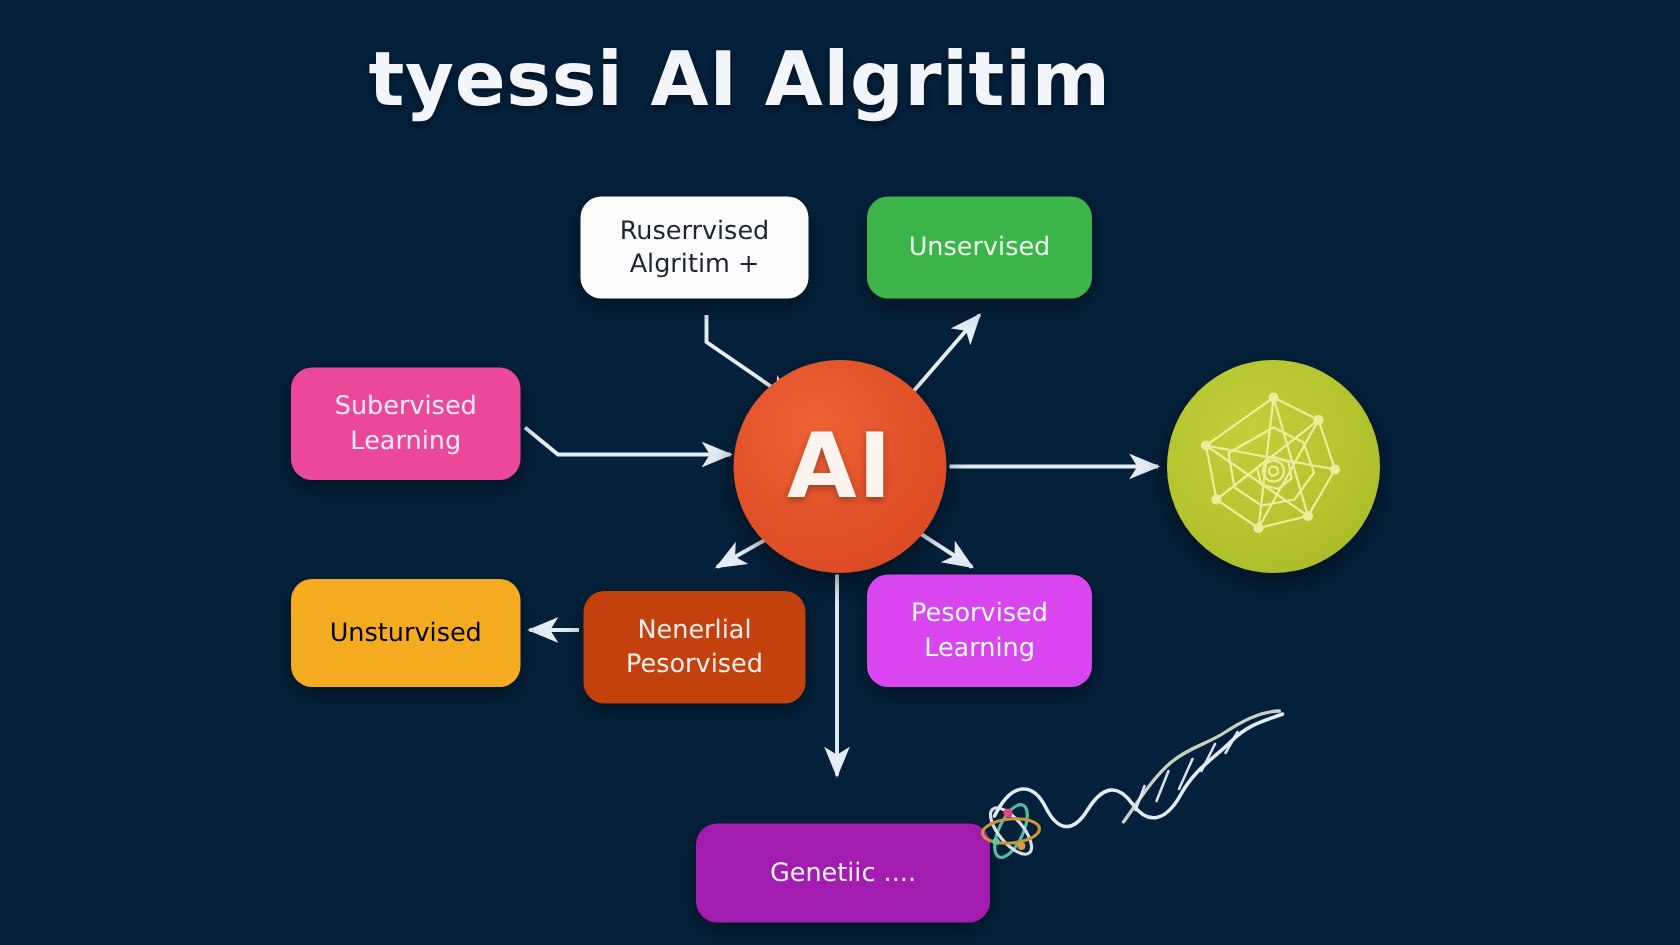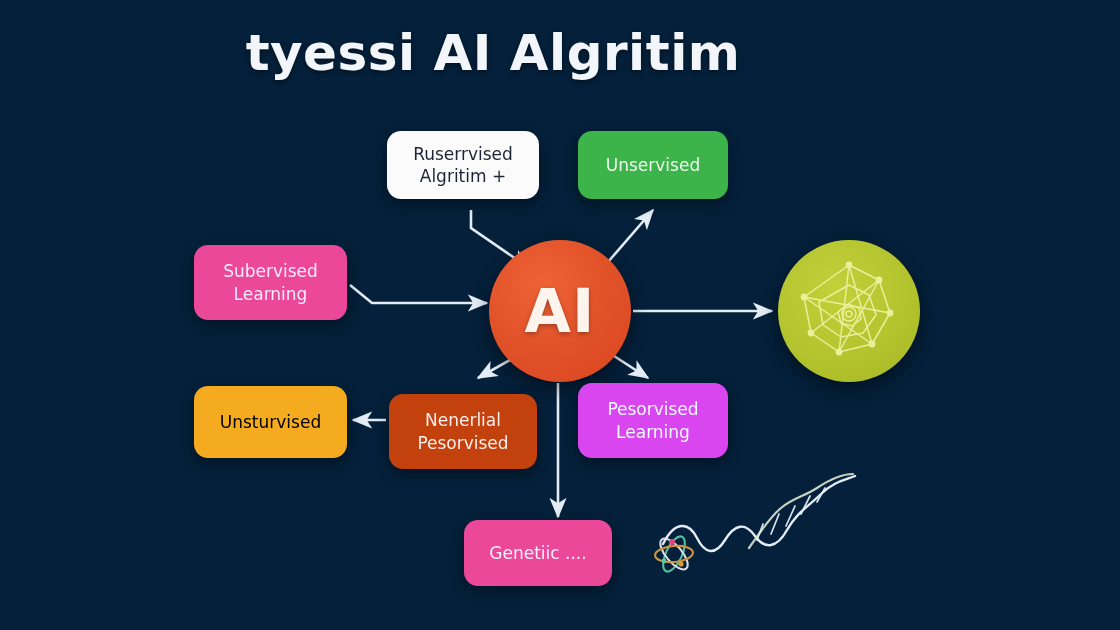--- a/index.html
+++ b/index.html
@@ -208,21 +208,21 @@
       <span>Nenerlial</span><br><span>Pesorvised</span>
     </span>
   </div>
 
   <div class="node" id="node-5" style="left: 578px; top: 383px; width: 150px; height: 75px; background: #d946ef; color: rgb(233, 251, 255);">
     <span>
       <span>Pesorvised</span><br><span>Learning</span>
     </span>
   </div>
 
-  <div class="node" id="node-6" style="left: 464px; top: 520px; width: 148px; height: 66px; background: #ec4899; color: rgb(242, 242, 253);">
+  <div class="node" id="node-6" style="left: 464px; top: 549px; width: 196px; height: 66px; background: #a21caf; color: rgb(242, 242, 253);">
     <span>Genetiic ....</span>
   </div>
 
   <svg id="dna-deco" viewBox="0 0 240 130">
     <g fill="none" stroke="#e3ecf5" stroke-width="2.4" stroke-linecap="round">
       <path d="M18,82 C30,58 44,60 52,76 C60,92 70,94 80,78 C90,62 100,60 110,74
                C120,88 132,86 142,68 C152,50 164,44 176,32 C188,20 200,18 210,14"></path>
     </g>
     <g fill="none" stroke="#d9e2cf" stroke-width="2.2" stroke-linecap="round" opacity="0.92">
       <path d="M104,86 C114,72 124,56 136,46 C148,36 160,34 172,26 C184,18 196,12 208,12"></path>

